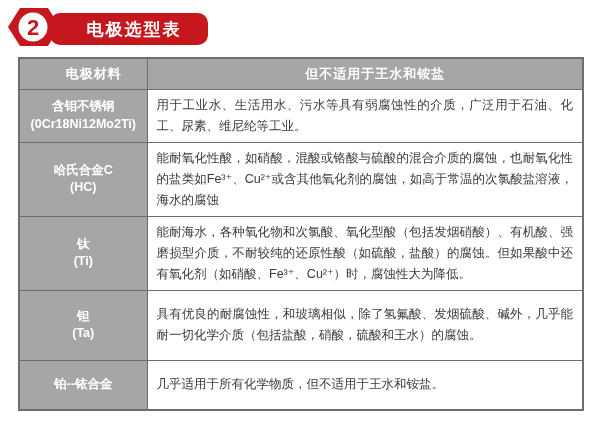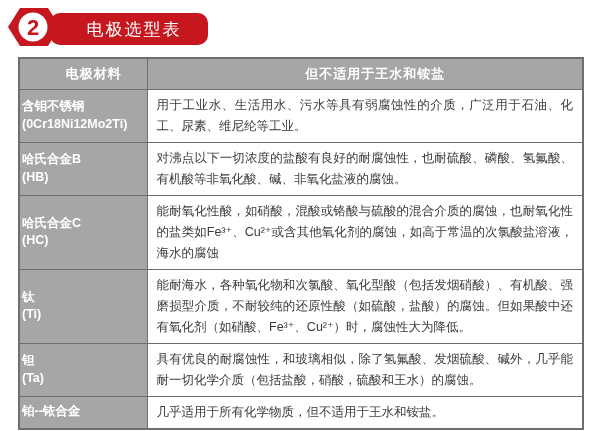--- a/index.html
+++ b/index.html
@@ -8,38 +8,38 @@
 
   
   .hdr { position: absolute; left: 0; top: 0; width: 600px; height: 56px; }
   .badge-svg { position: absolute; left: 8px; top: 7px; width: 52px; height: 40px; z-index: 2; }
   .banner {
     position: absolute; left: 50px; top: 13px; width: 158px; height: 32px;
     background: var(--red); border-radius: 10px; z-index: 1;
     display: flex; align-items: center; justify-content: center;
   }
   .banner span {
-    color: #ffffff; font-size: 17px; font-weight: normal; letter-spacing: 2px;
+    color: #ffffff; font-size: 17px; font-weight: bold; letter-spacing: 2px;
     padding-left: 10px;
   }
 
   
   .tbl-wrap { position: absolute; left: 18px; top: 57px; width: 566px; }
   table {
     width: 100%; border-collapse: collapse; table-layout: fixed;
     border: 2px solid #6e6e6e;
   }
   th, td { border: 1px solid #6e6e6e; vertical-align: middle; padding-left: 21px; }
   col.c1 { width: 128px; }
   thead th {
     height: 31px; background: #a6a6a6; color: #ffffff;
     font-size: 13px; font-weight: bold; text-align: center; letter-spacing: 1px;
   }
   td.mat {
-    background: #a6a6a6; color: #ffffff; text-align: left;
+    background: #a6a6a6; color: #ffffff; text-align: center;
     font-size: 12.5px; font-weight: bold; line-height: 1.4; padding: 2px 2px;
   }
   td.desc {
     background: #ffffff; color: #3b3b3b; font-size: 12.5px;
     line-height: 21px; padding: 5px 9px; text-align: justify;
   }
   tbody tr:nth-child(1) td { height: 50px; }
   tbody tr:nth-child(2) td { height: 48px; }
   tbody tr:nth-child(3) td { height: 64px; }
   tbody tr:nth-child(4) td { height: 70px; }
@@ -76,27 +76,20 @@
     <tbody id="table-body">
         <tr>
           <td class="mat">
             <div>含钼不锈钢</div>
             <div>(0Cr18Ni12Mo2Ti)</div>
           </td>
           <td class="desc">用于工业水、生活用水、污水等具有弱腐蚀性的介质，广泛用于石油、化工、尿素、维尼纶等工业。</td>
         </tr>
         <tr>
           <td class="mat">
-            <div>哈氏合金B</div>
-            <div>(HB)</div>
-          </td>
-          <td class="desc">对沸点以下一切浓度的盐酸有良好的耐腐蚀性，也耐硫酸、磷酸、氢氟酸、有机酸等非氧化酸、碱、非氧化盐液的腐蚀。</td>
-        </tr>
-        <tr>
-          <td class="mat">
             <div>哈氏合金C</div>
             <div>(HC)</div>
           </td>
           <td class="desc">能耐氧化性酸，如硝酸，混酸或铬酸与硫酸的混合介质的腐蚀，也耐氧化性的盐类如Fe³⁺、Cu²⁺或含其他氧化剂的腐蚀，如高于常温的次氯酸盐溶液，海水的腐蚀</td>
         </tr>
         <tr>
           <td class="mat">
             <div>钛</div>
             <div>(Ti)</div>
           </td>

